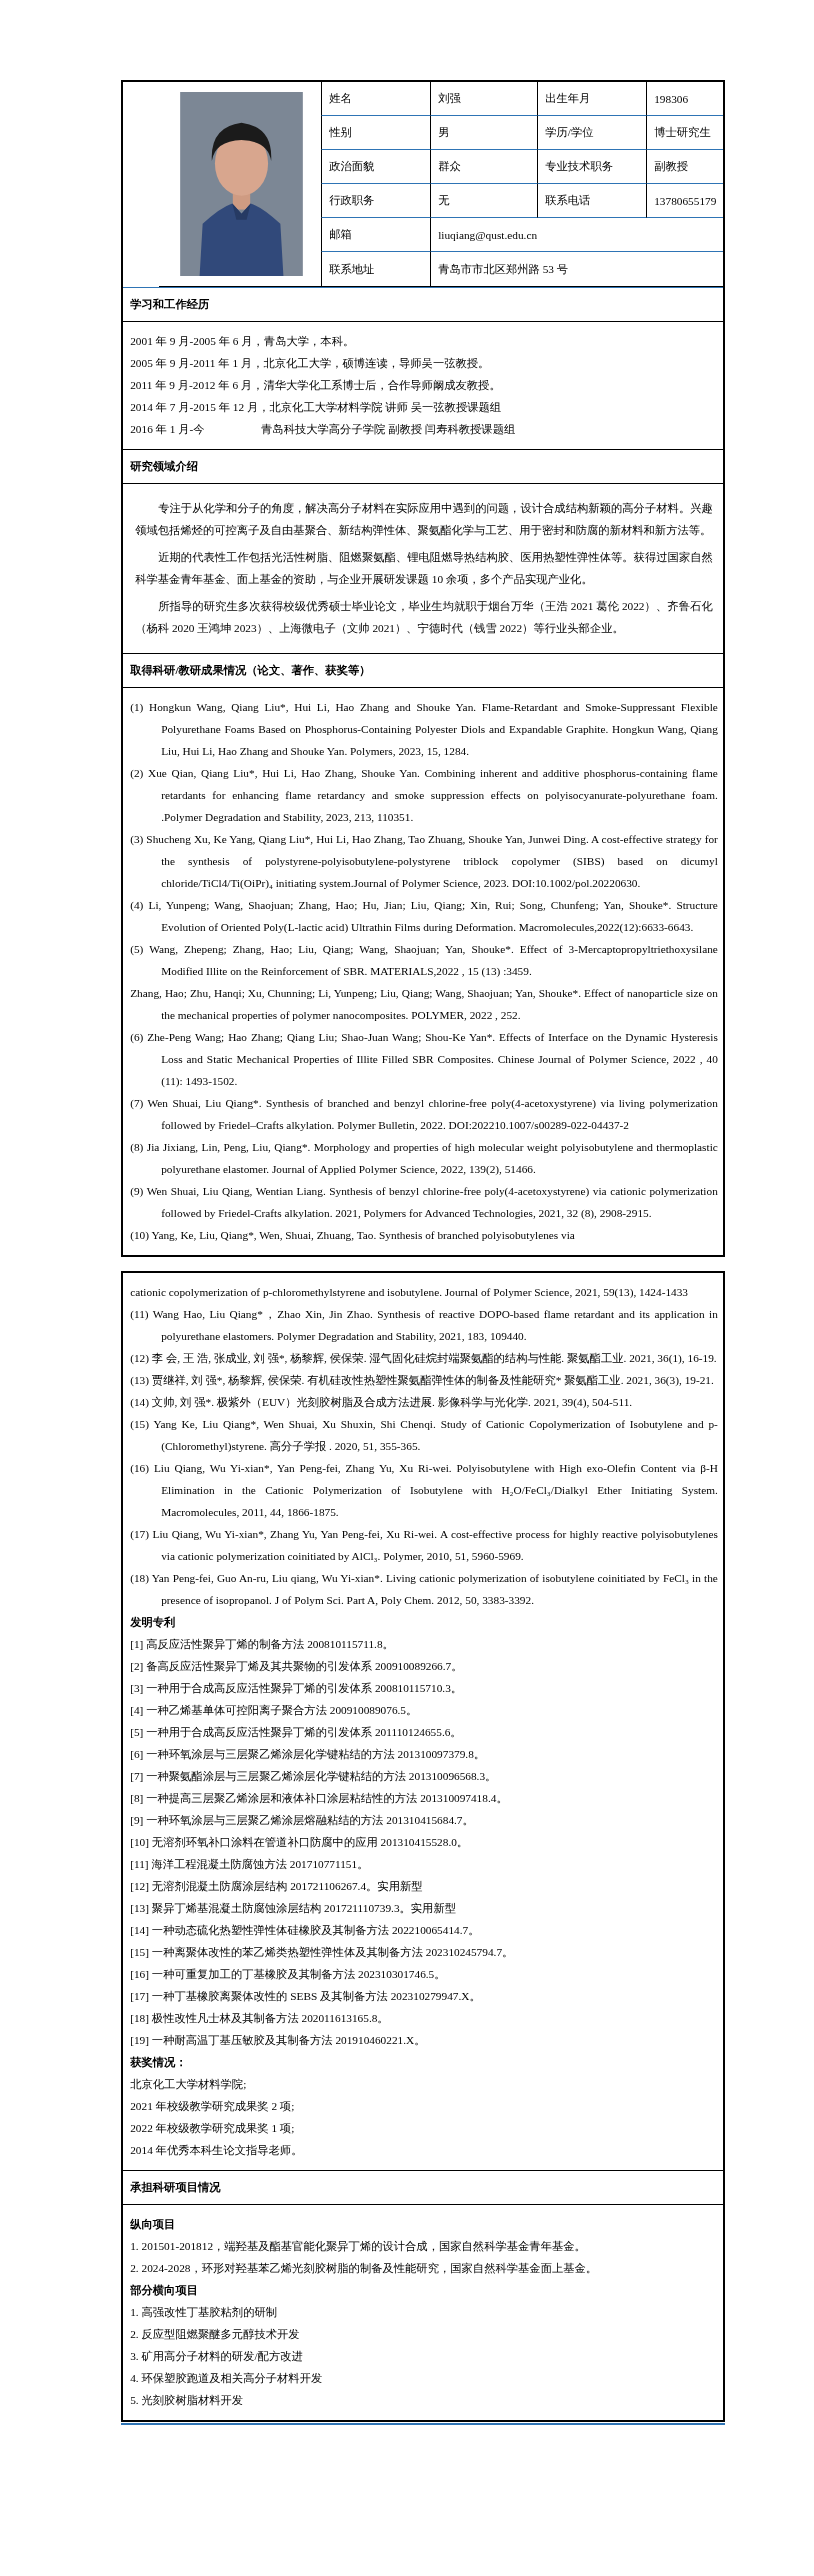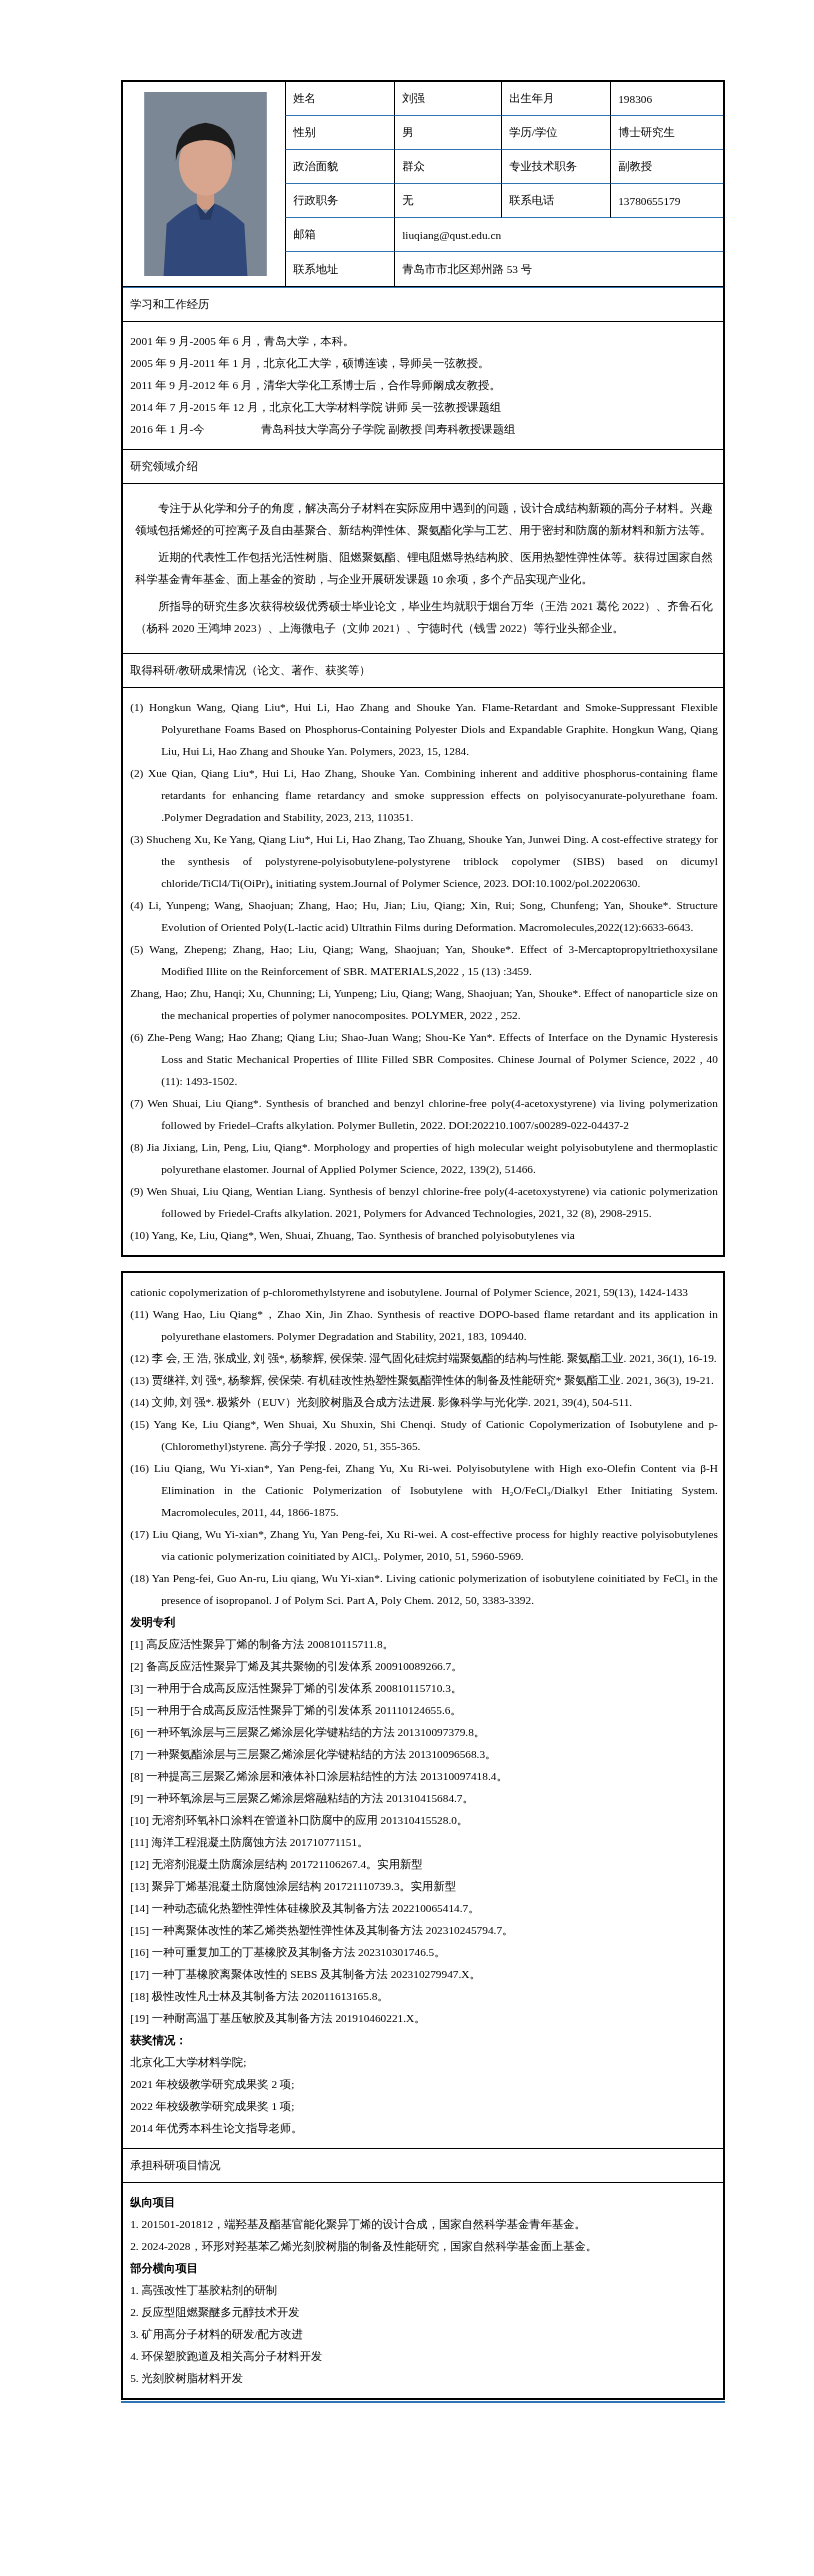--- a/index.html
+++ b/index.html
@@ -14,37 +14,39 @@
     background:#fff;
     box-sizing:border-box;
   }
   .sheet-accent{height:2.1px;background:#2E74B5;margin-top:1px;}
   .page-gap{height:13.4px;}
   
   .info-grid{
     display:grid;
     grid-template-columns:162px 109px 107px 109px auto;
     border-bottom:1.5px solid #000;
+    margin-left:36px;
   }
   .cell{
     box-sizing:border-box;height:34px;display:flex;align-items:center;
     padding:0 5.2px 0 7.2px;border-bottom:1px solid #2E74B5;border-left:0.5px solid #000;
     overflow:hidden;white-space:nowrap;
   }
   .cell.noline{border-bottom:none;}
   .photo-cell{
     grid-column:1;grid-row:1 / span 6;border-left:none;border-bottom:none;
     display:flex;align-items:center;justify-content:center;height:auto;
   }
   .span3{grid-column:3 / span 3;}
   .photo-frame{width:123px;height:184px;display:block;}
   
   .section-header{
     border-top:1.5px solid #000;border-bottom:1.5px solid #000;
     padding:8.8px 5.2px 8.8px 7.2px;
+    font-weight:bold;
   }
   .section-header.first{border-top:none;}
   .blue-accent{height:1px;background:#2E74B5;}
   .section-body{padding:8.2px 5.2px 9.3px 7.2px;line-height:22px;}
   .plain-line{line-height:22px;}
   .para{ text-indent:23px;text-align:justify;margin:5px;line-height:22px;}
   .pub-item{padding-left:31px;text-indent:-31px;text-align:justify;line-height:22px;}
   .pat-item{padding-left:25px;text-indent:-25px;text-align:justify;line-height:22px;}
   .bold{font-weight:bold;}
   .footer-space{height:67px;}
@@ -146,20 +148,21 @@
           <div class="pub-item">(16) Liu Qiang, Wu Yi-xian*, Yan Peng-fei, Zhang Yu, Xu Ri-wei. Polyisobutylene with High exo-Olefin Content via β-H Elimination in the Cationic Polymerization of Isobutylene with H₂O/FeCl₃/Dialkyl Ether Initiating System. Macromolecules, 2011, 44, 1866-1875.</div>
           <div class="pub-item">(17) Liu Qiang, Wu Yi-xian*, Zhang Yu, Yan Peng-fei, Xu Ri-wei. A cost-effective process for highly reactive polyisobutylenes via cationic polymerization coinitiated by AlCl₃. Polymer, 2010, 51, 5960-5969.</div>
           <div class="pub-item">(18) Yan Peng-fei, Guo An-ru, Liu qiang, Wu Yi-xian*. Living cationic polymerization of isobutylene coinitiated by FeCl₃ in the presence of isopropanol. J of Polym Sci. Part A, Poly Chem. 2012, 50, 3383-3392.</div>
         </div>
       <div class="plain-line bold">发明专利</div>
       <div>
 
       <div class="pat-item">[1] 高反应活性聚异丁烯的制备方法 200810115711.8。</div>
           <div class="pat-item">[2] 备高反应活性聚异丁烯及其共聚物的引发体系 200910089266.7。</div>
           <div class="pat-item">[3] 一种用于合成高反应活性聚异丁烯的引发体系 200810115710.3。</div>
+          <div class="pat-item">[4] 一种乙烯基单体可控阳离子聚合方法 200910089076.5。</div>
           <div class="pat-item">[5] 一种用于合成高反应活性聚异丁烯的引发体系 201110124655.6。</div>
           <div class="pat-item">[6] 一种环氧涂层与三层聚乙烯涂层化学键粘结的方法 201310097379.8。</div>
           <div class="pat-item">[7] 一种聚氨酯涂层与三层聚乙烯涂层化学键粘结的方法 201310096568.3。</div>
           <div class="pat-item">[8] 一种提高三层聚乙烯涂层和液体补口涂层粘结性的方法 201310097418.4。</div>
           <div class="pat-item">[9] 一种环氧涂层与三层聚乙烯涂层熔融粘结的方法 201310415684.7。</div>
           <div class="pat-item">[10] 无溶剂环氧补口涂料在管道补口防腐中的应用 201310415528.0。</div>
           <div class="pat-item">[11] 海洋工程混凝土防腐蚀方法 201710771151。</div>
           <div class="pat-item">[12] 无溶剂混凝土防腐涂层结构 201721106267.4。实用新型</div>
           <div class="pat-item">[13] 聚异丁烯基混凝土防腐蚀涂层结构 201721110739.3。实用新型</div>
           <div class="pat-item">[14] 一种动态硫化热塑性弹性体硅橡胶及其制备方法 202210065414.7。</div>

